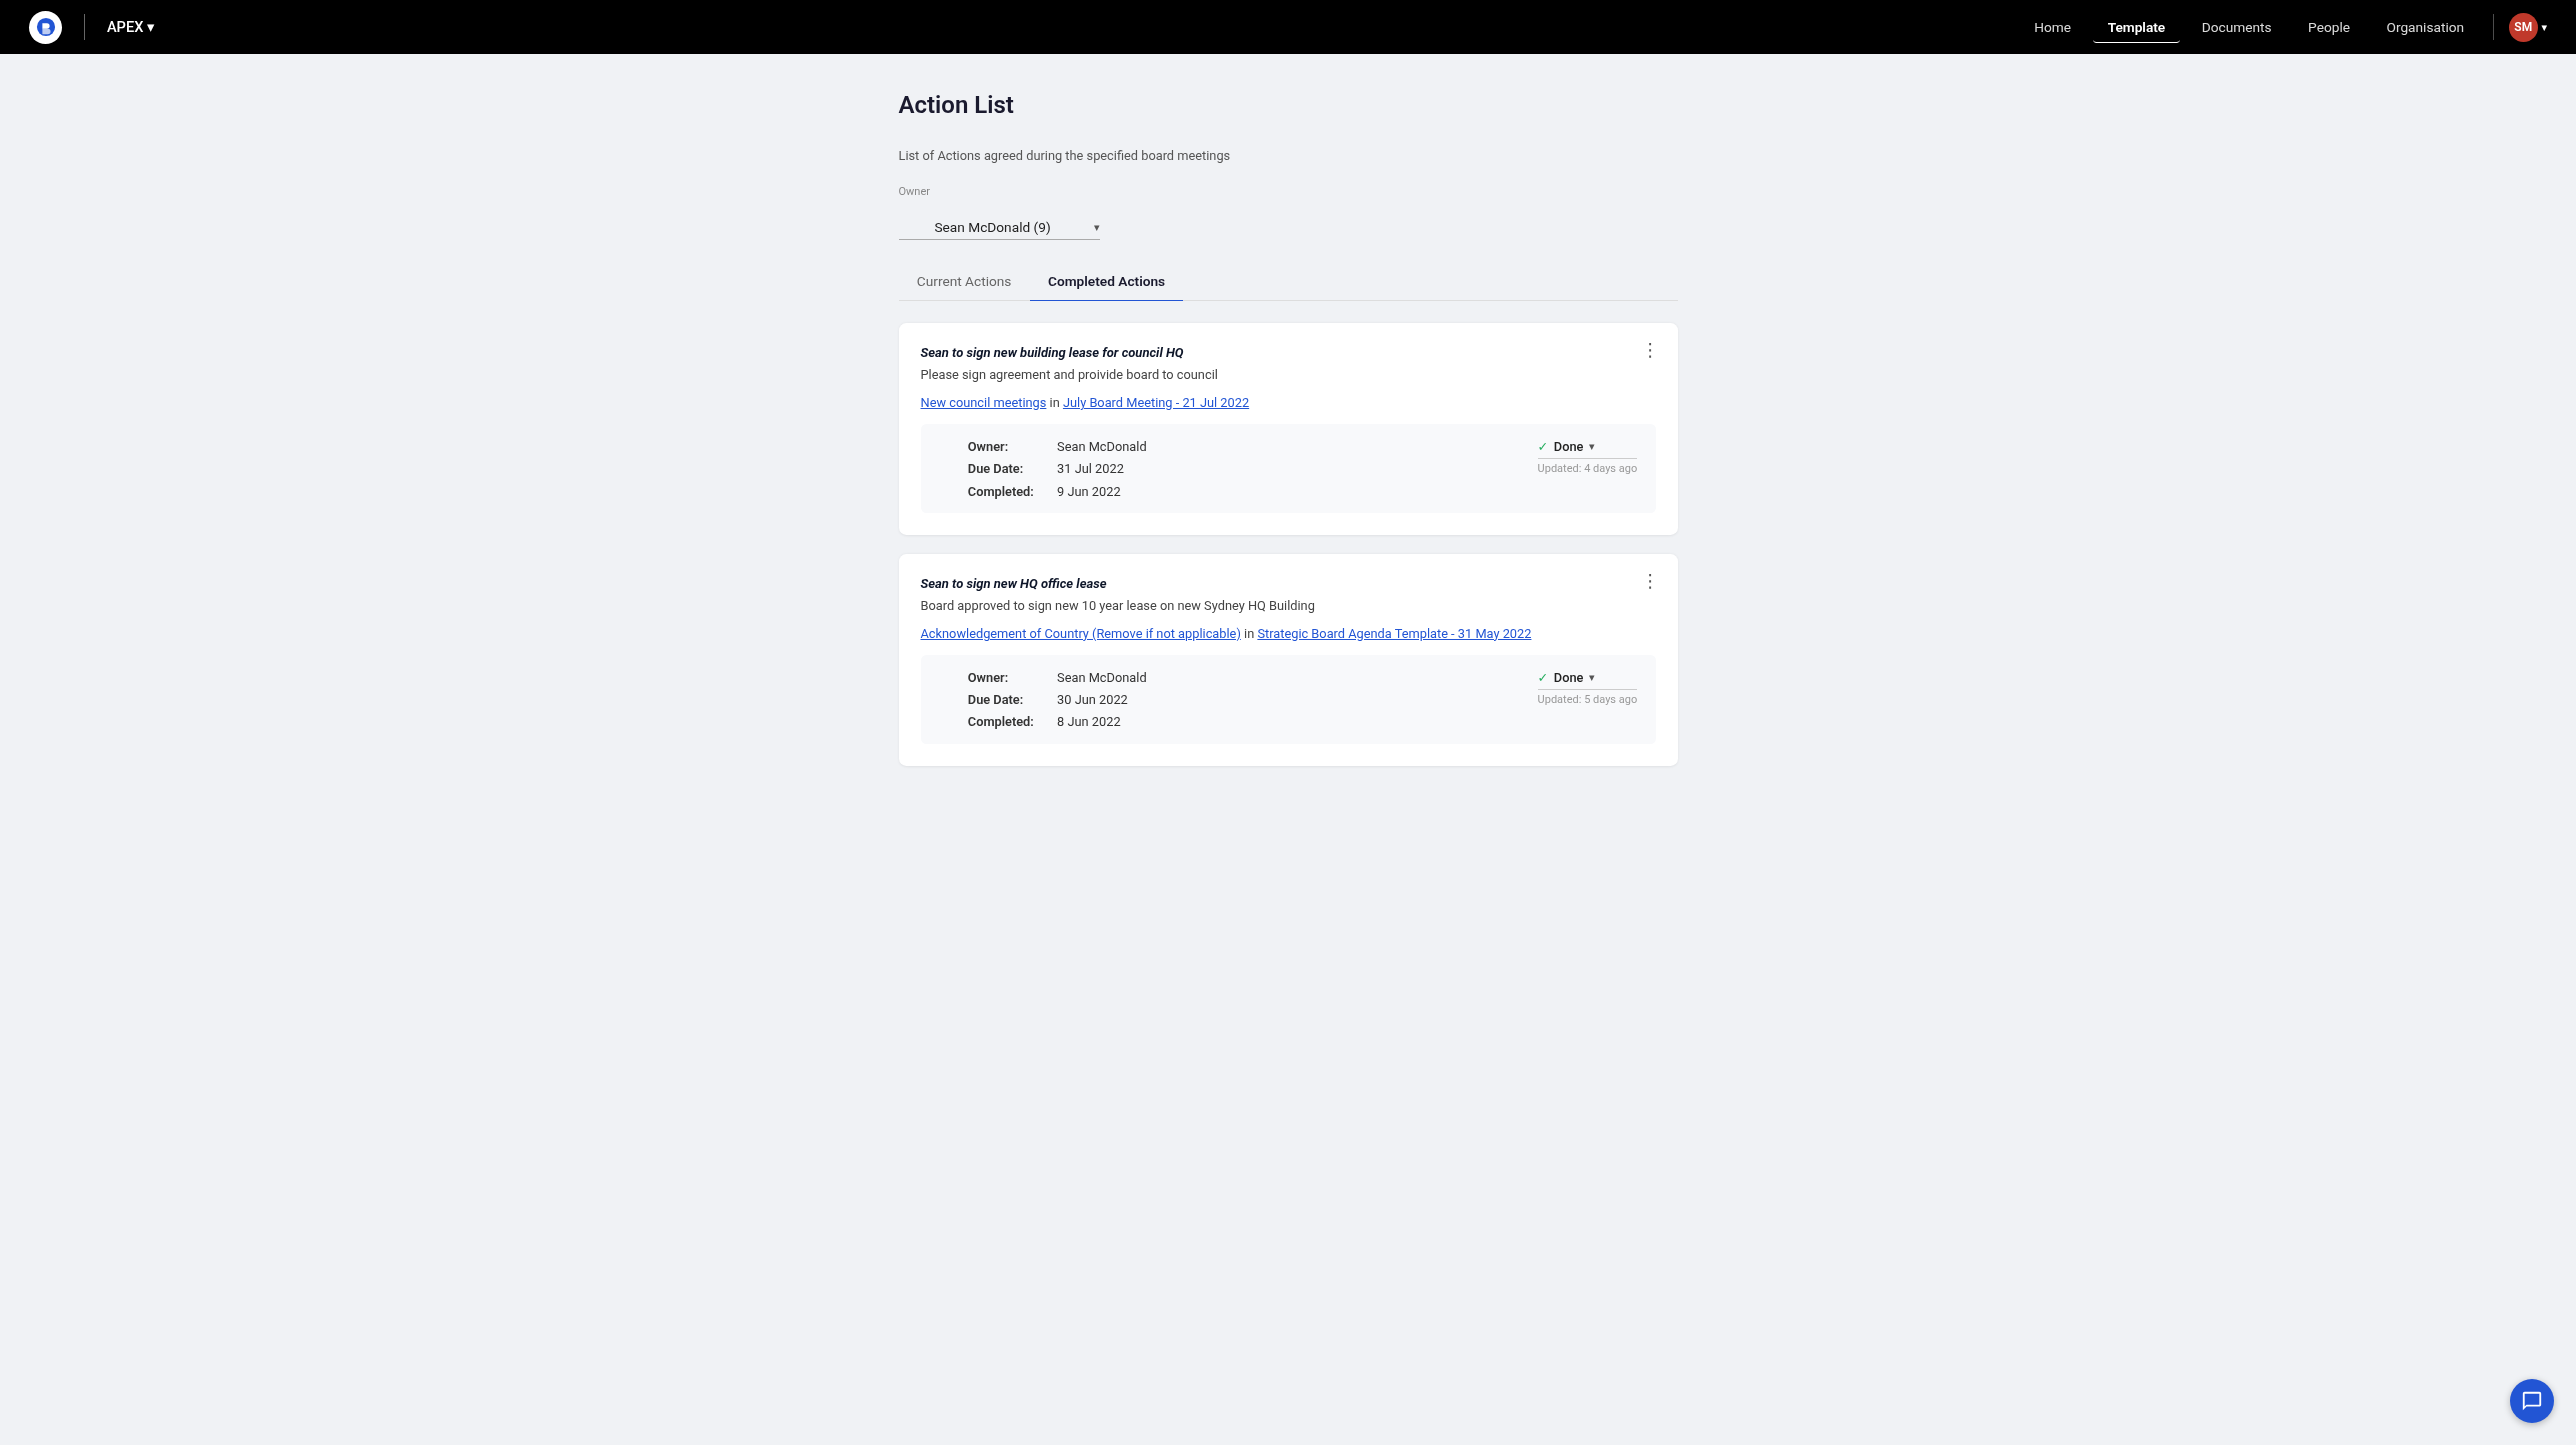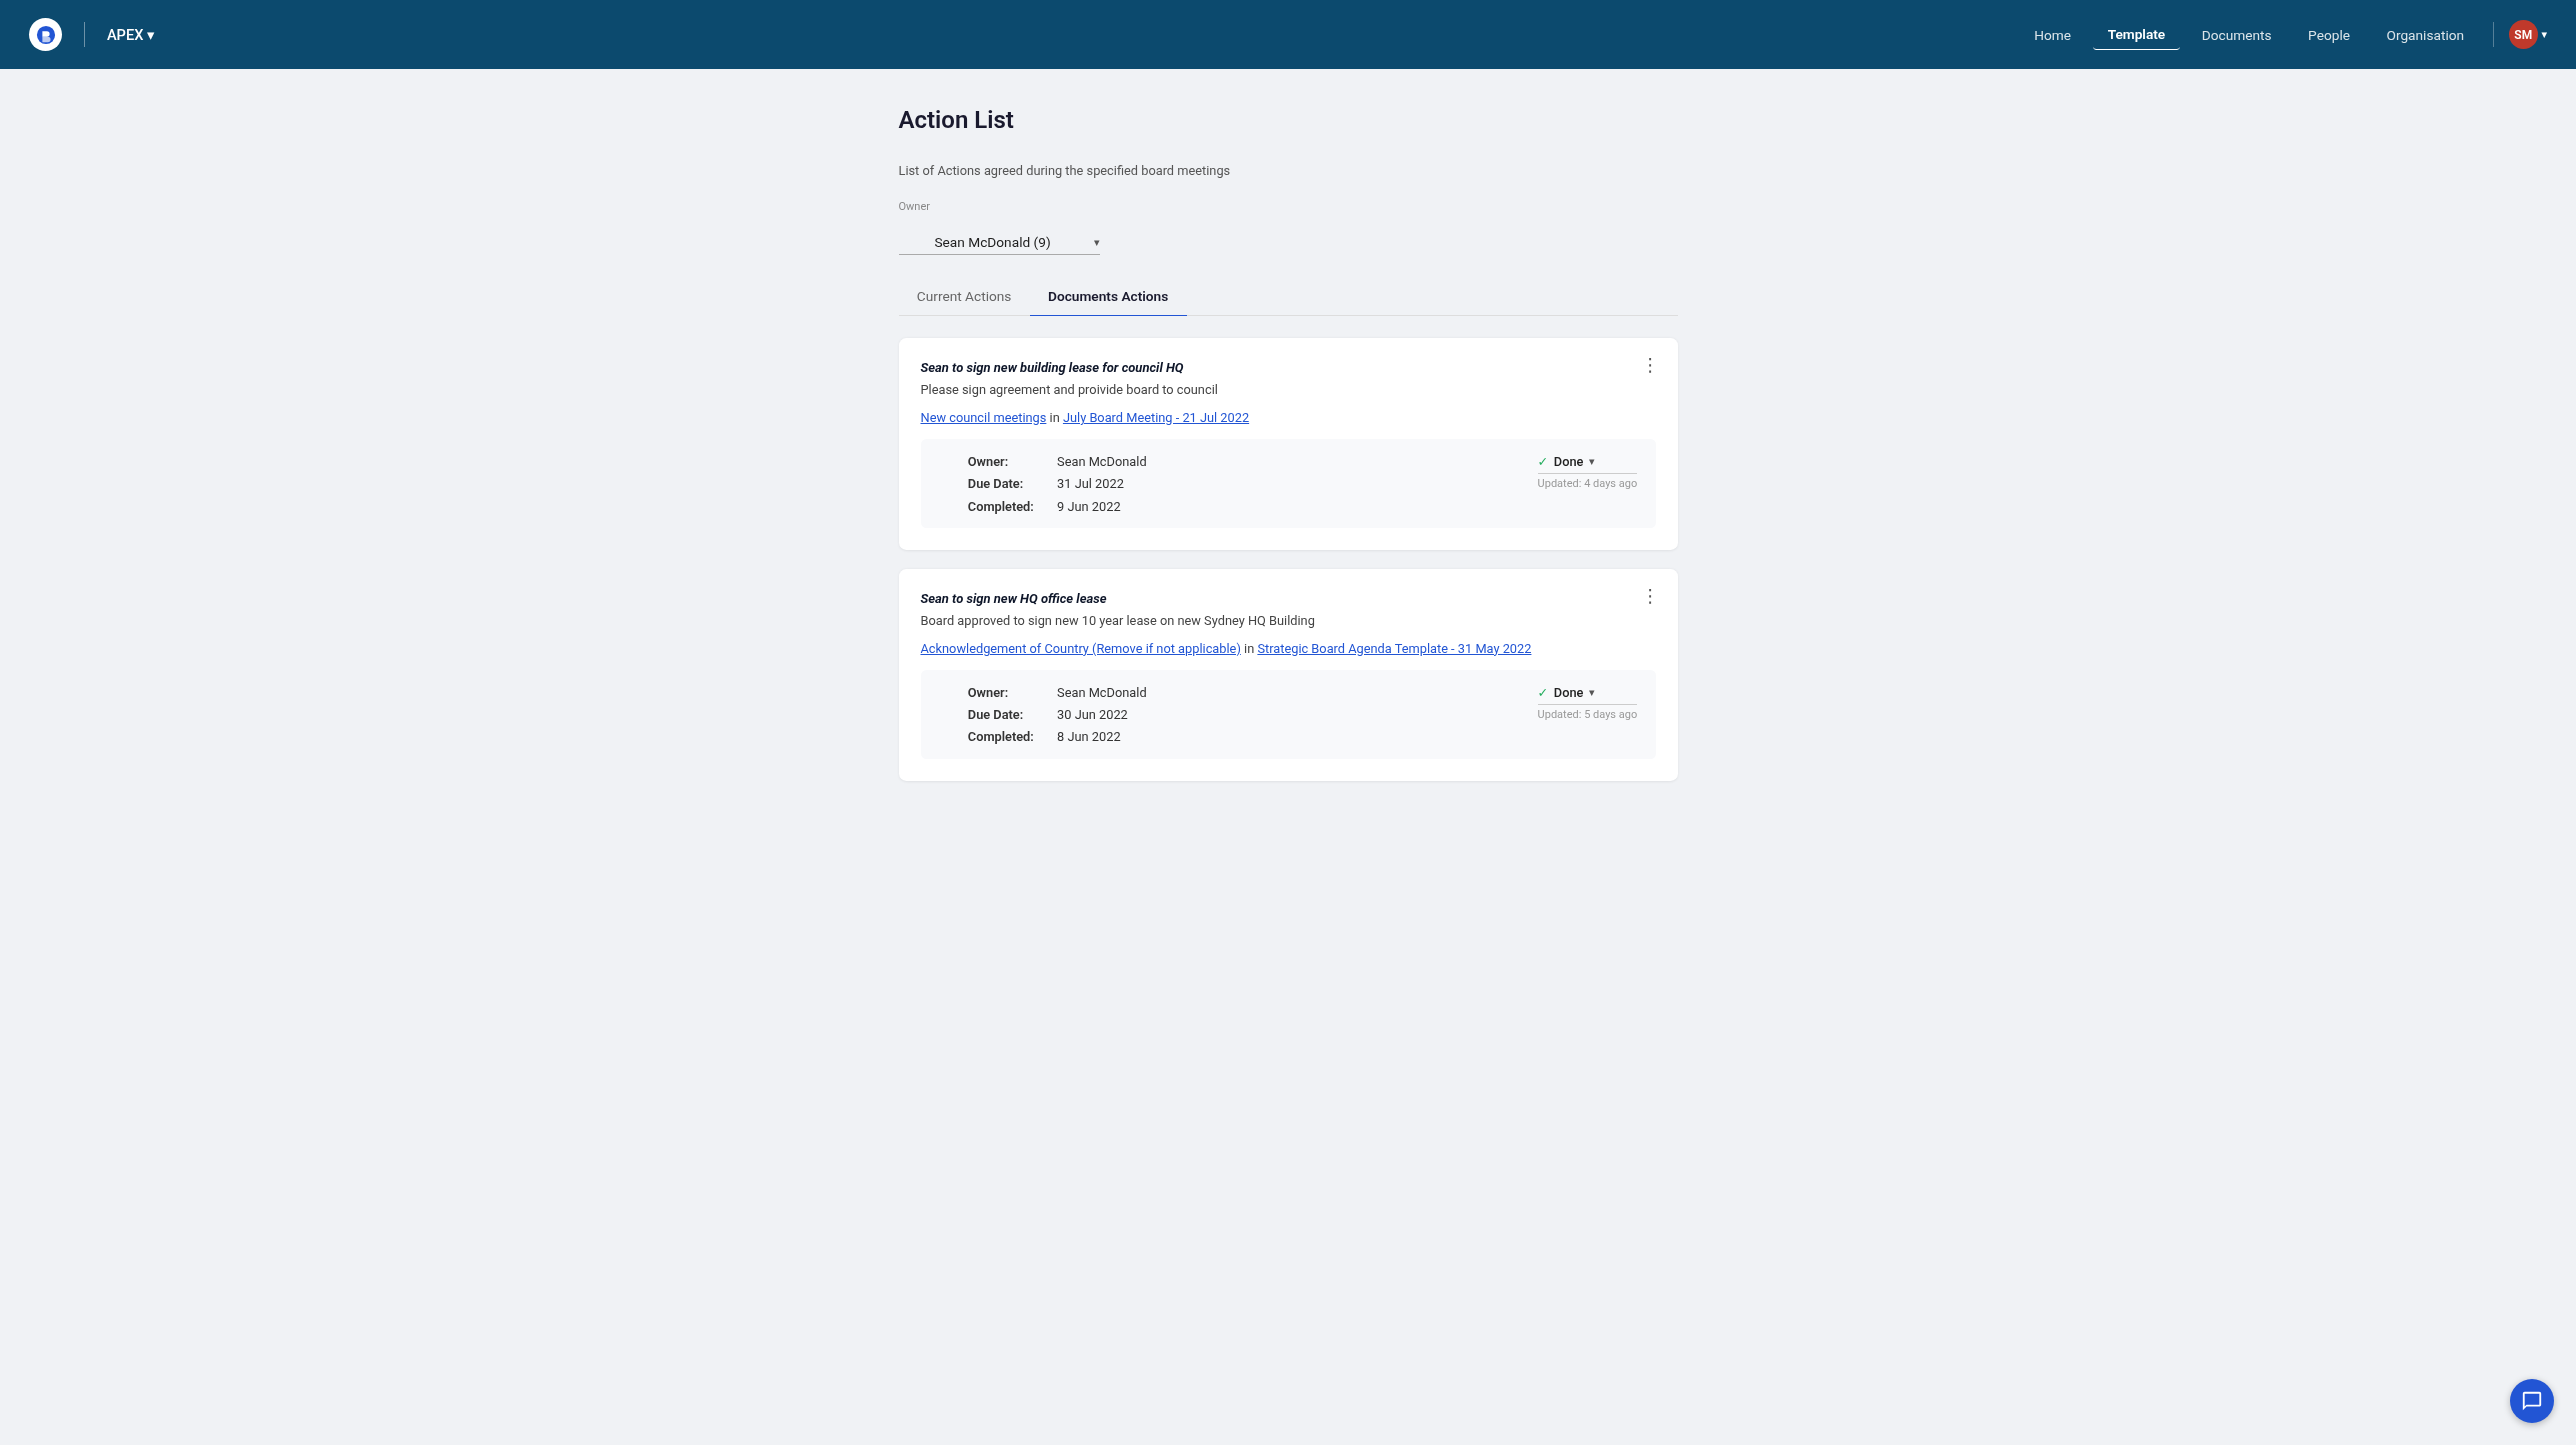--- a/index.html
+++ b/index.html
@@ -1,24 +1,24 @@
 <!DOCTYPE html>
 <html style="font-size:14.6px"><head>
   <meta charset="utf-8">
   <style>
     * { box-sizing: border-box; margin: 0; padding: 0; }
     body { font-family: -apple-system, BlinkMacSystemFont, 'Segoe UI', Roboto, sans-serif; background: #f0f2f5; min-height: 100vh; }
 
     
     .navbar {
-      background: #0c4a6e;
+      background: #000000;
       display: flex;
       align-items: center;
       padding: 0 29px;
-      height: 69px;
+      height: 54px;
       color: white;
     }
     .navbar-brand {
       display: flex;
       align-items: center;
       gap: 11px;
       margin-right: 22px;
     }
     .bp-logo {
       width: 33px; height: 33px;
@@ -208,21 +208,21 @@
   <div class="owner-section">
     <div class="owner-label">Owner</div>
     <div class="owner-select-wrapper">
       <span class="owner-select-value">Sean McDonald (9)</span>
       <span class="dropdown-arrow">▾</span>
     </div>
   </div>
 
   <div class="tabs">
     <div class="tab">Current Actions</div>
-    <div class="tab active">Documents Actions</div>
+    <div class="tab active">Completed Actions</div>
   </div>
 
   <div class="action-card">
     <div class="three-dots">⋮</div>
     <div class="action-card-title">Sean to sign new building lease for council HQ</div>
     <div class="action-card-desc">Please sign agreement and proivide board to council</div>
     <div class="action-card-links">
       <a class="action-link">New council meetings</a>
       <span> in </span>
       <a class="action-link">July Board Meeting - 21 Jul 2022</a>

